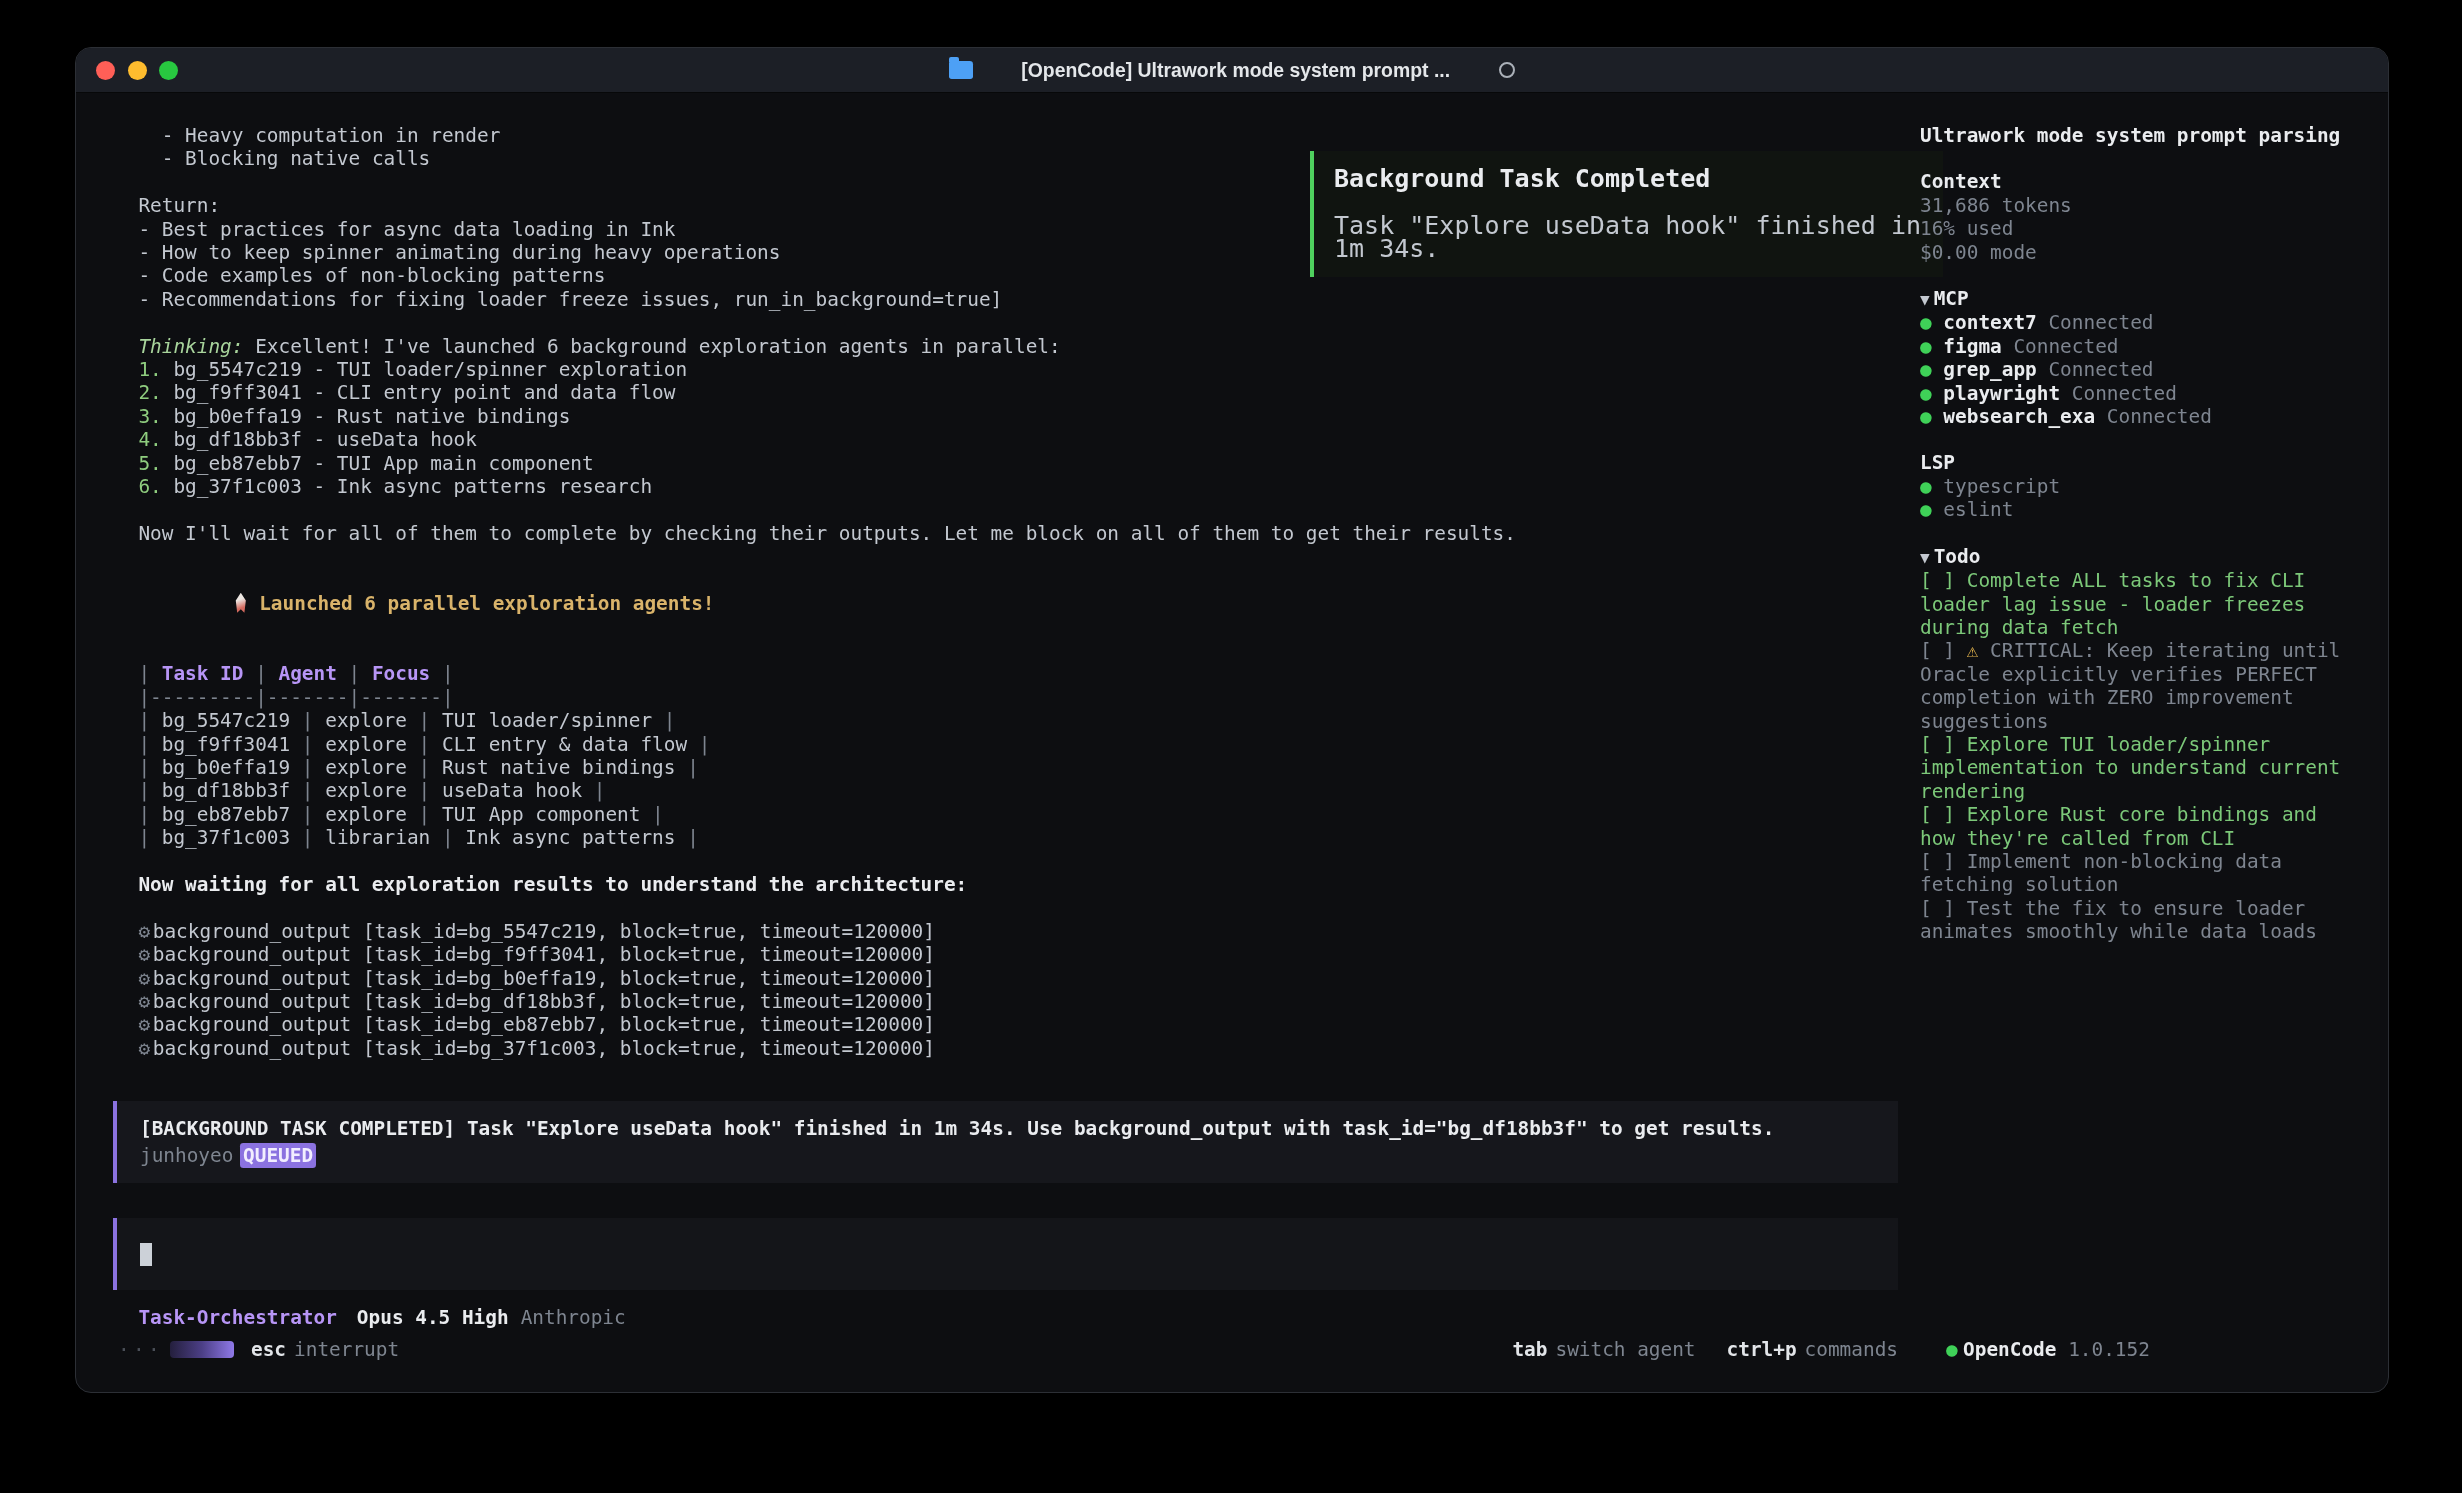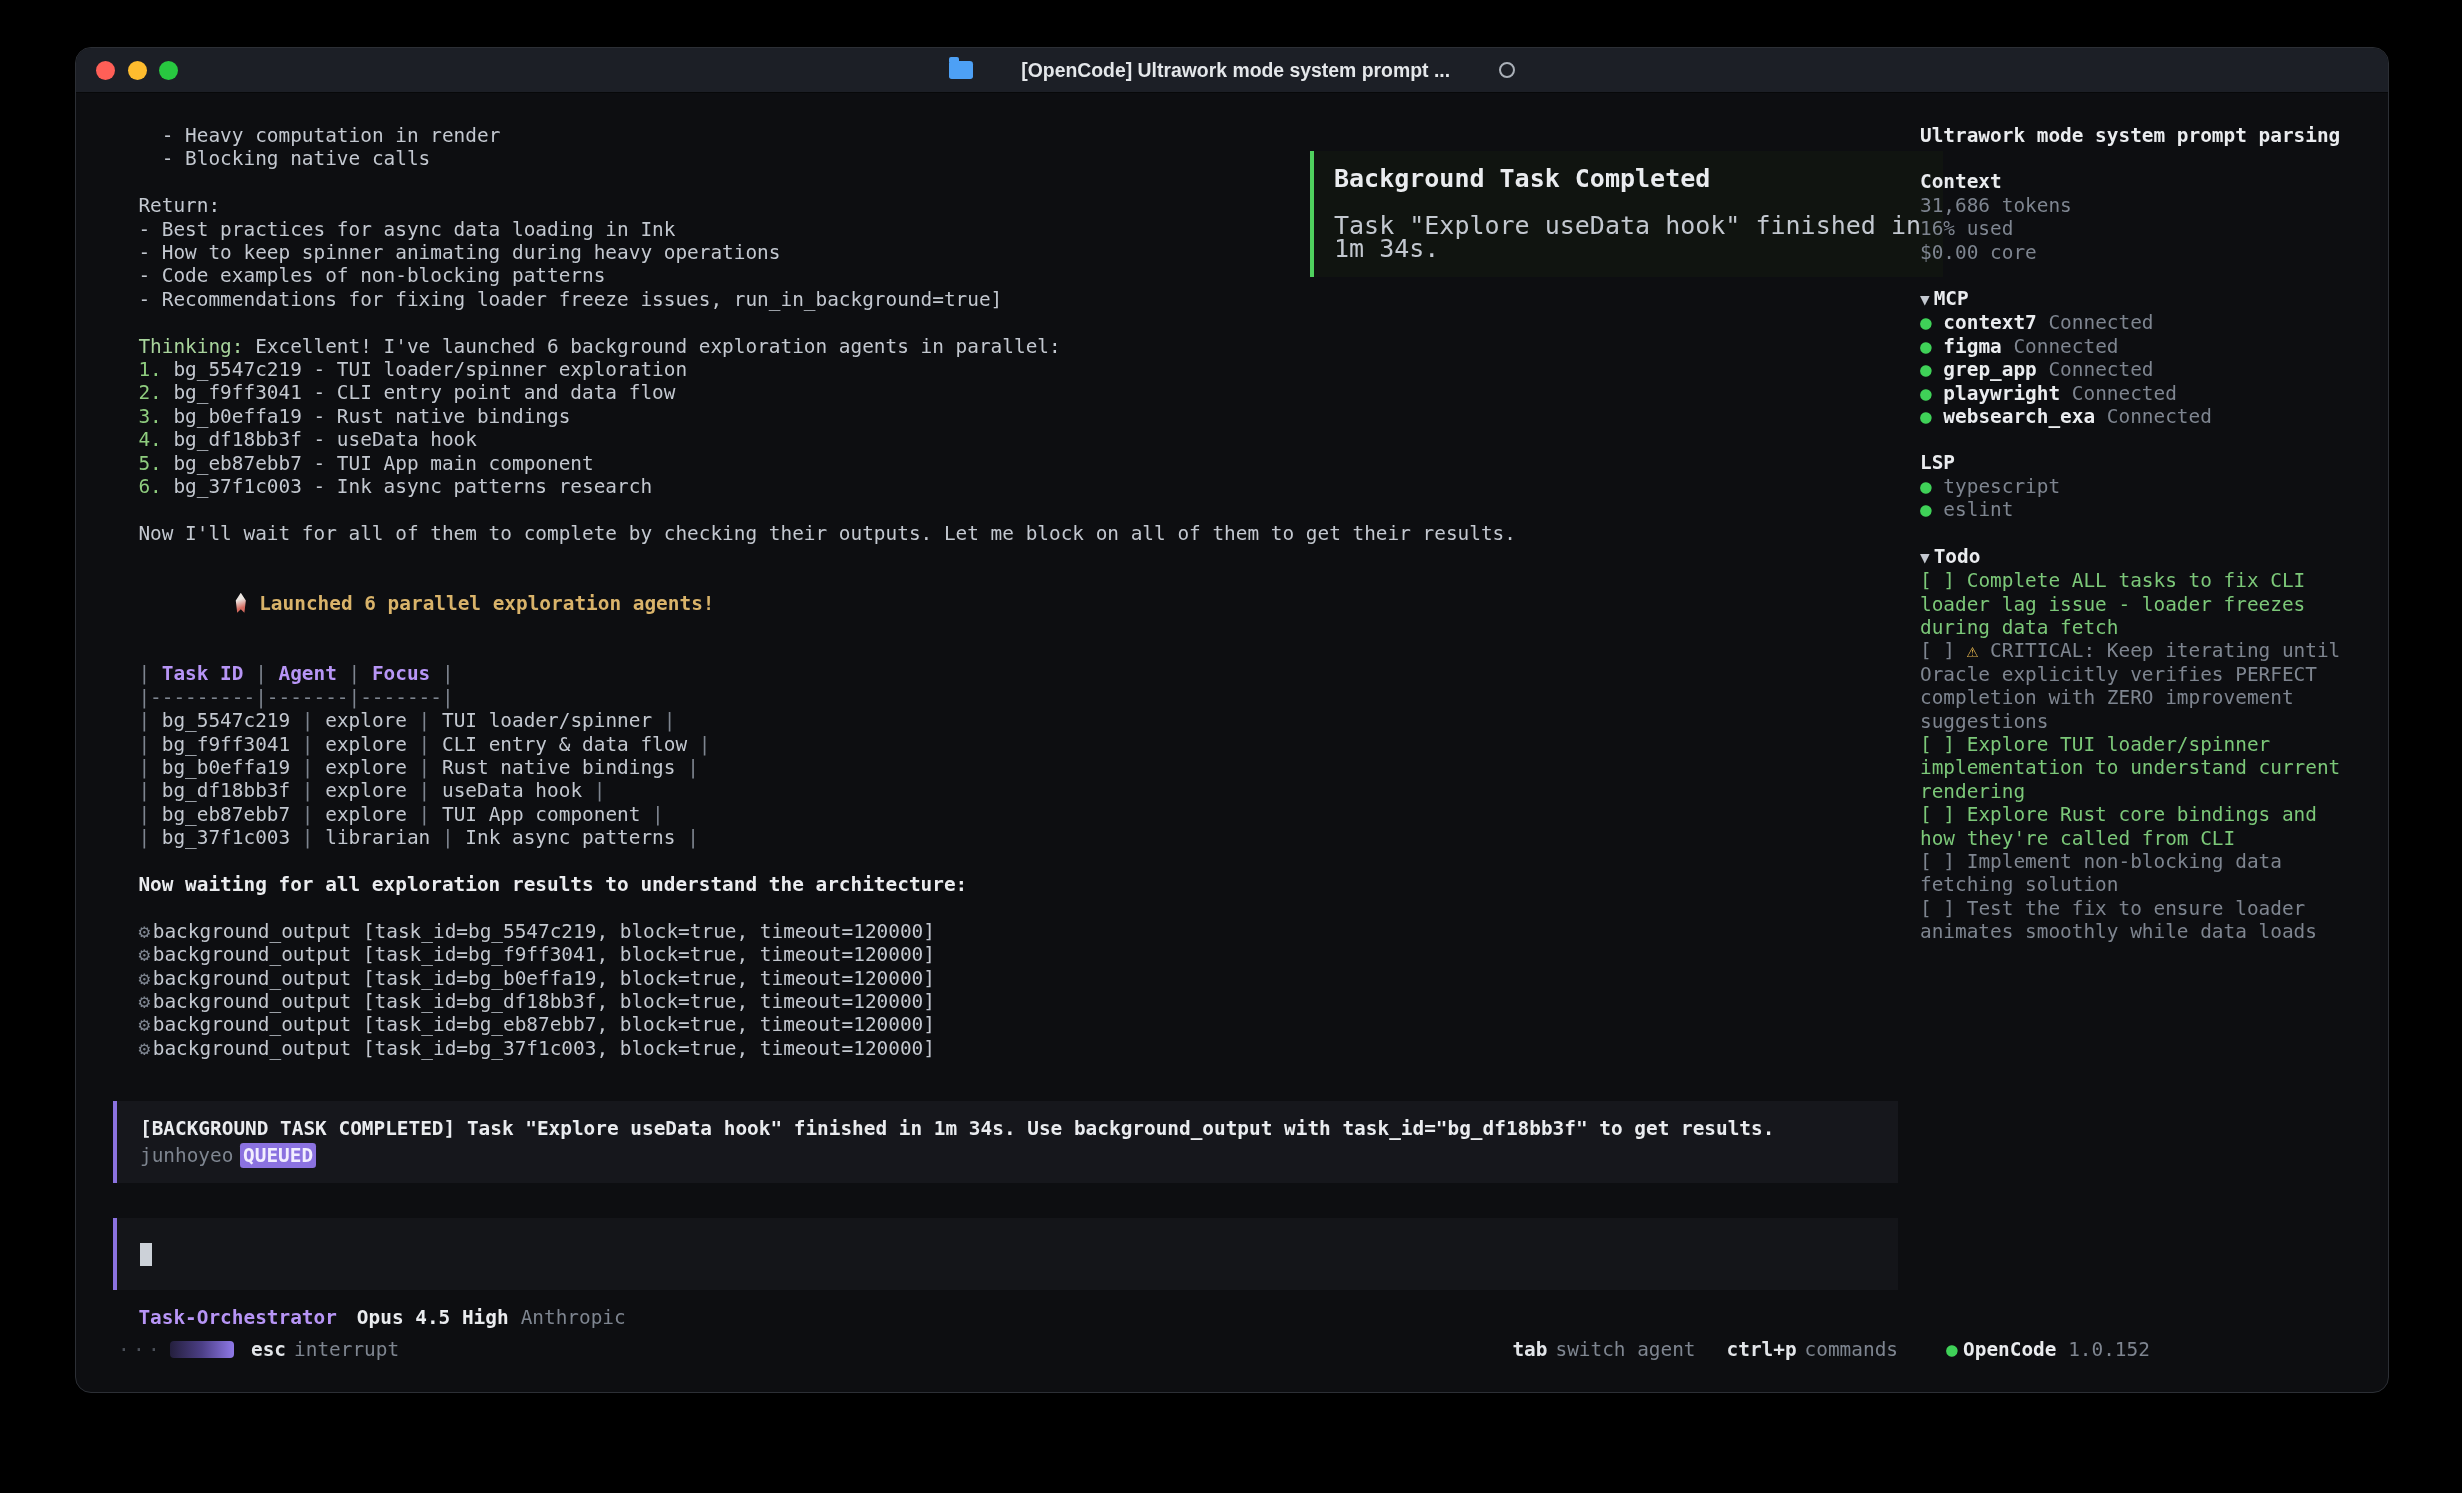--- a/index.html
+++ b/index.html
@@ -26,21 +26,21 @@
   .proxy-circle{display:inline-block;width:12.7px;height:12.7px;border:2px solid #aab0b8;border-radius:50%;margin-left:10.7px;}
   
   .content{position:relative;height:calc(100% - 45px);font-size:19.4px;line-height:23.4px;}
   .terminal{position:absolute;left:37px;top:0;width:1785px;padding-top:31px;}
   .line{min-height:23.4px;line-height:23.4px;padding-left:25.4px;white-space:pre-wrap;}
   .d{color:#c3c8d0}
   .dim{color:#7e8590}
   .w{color:#eaecef}
   .bold{font-weight:bold}
   .g{color:#8fcd7f}
-  .think{color:#a8d49c;}
+  .think{color:#a8d49c;font-style:italic}
   .y{color:#d9b36a;font-weight:bold}
   .p{color:#b795f6}
   .gear{margin-right:2.7px}
   .icon-rocket{display:inline-block;width:18px;height:20px;margin-right:9.4px;vertical-align:-2.7px;
     background:linear-gradient(160deg,#ece6e2 35%,#d46a5f 70%);
     clip-path:polygon(50% 0%,78% 38%,70% 100%,50% 82%,30% 100%,22% 38%);}
   .orch-icon{color:#9d7cf4;font-size:18px;margin-right:6.7px;}
   
   .banner{margin-top:17.4px;background:#16171c;border-left:4.7px solid #8b72e0;padding:14.7px 23px;}
   .banner-text{font-weight:bold;line-height:25px;}
@@ -173,21 +173,21 @@
     </div>
 
     <aside class="sidebar">
       <div class="sb-title w bold">Ultrawork mode system prompt parsing</div>
 
       <div class="sb-section">
         <div class="sb-head w bold">Context</div>
         <div id="ctx-lines">
             <div class="sb-line dim">31,686 tokens</div>
             <div class="sb-line dim">16% used</div>
-            <div class="sb-line dim">$0.00 core</div>
+            <div class="sb-line dim">$0.00 mode</div>
           </div>
       </div>
 
       <div class="sb-section">
         <div class="sb-head"><span class="tri">▼</span><span class="w bold">MCP</span></div>
         <div id="mcp-list">
             <div class="sb-line"><span class="dot">● </span><span class="w bold">context7</span><span class="dim"> Connected</span></div>
             <div class="sb-line"><span class="dot">● </span><span class="w bold">figma</span><span class="dim"> Connected</span></div>
             <div class="sb-line"><span class="dot">● </span><span class="w bold">grep_app</span><span class="dim"> Connected</span></div>
             <div class="sb-line"><span class="dot">● </span><span class="w bold">playwright</span><span class="dim"> Connected</span></div>

